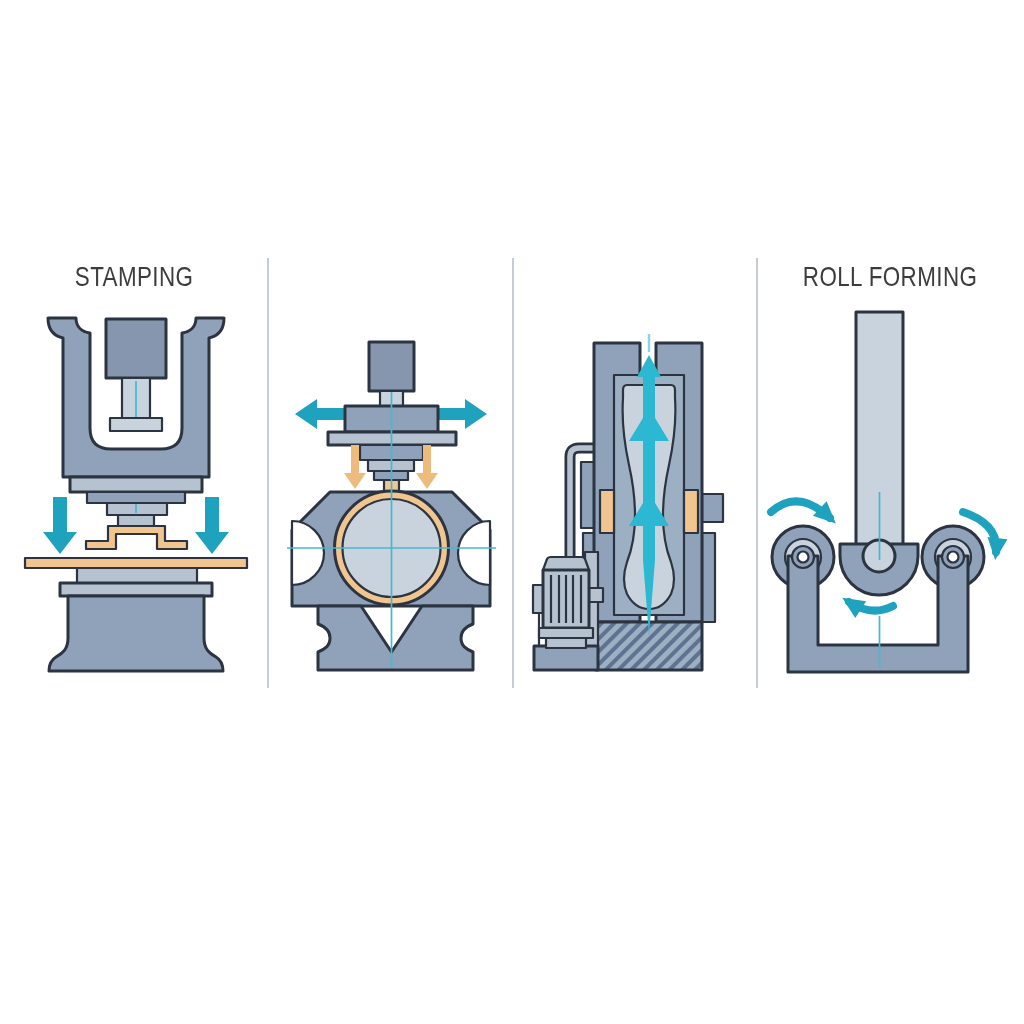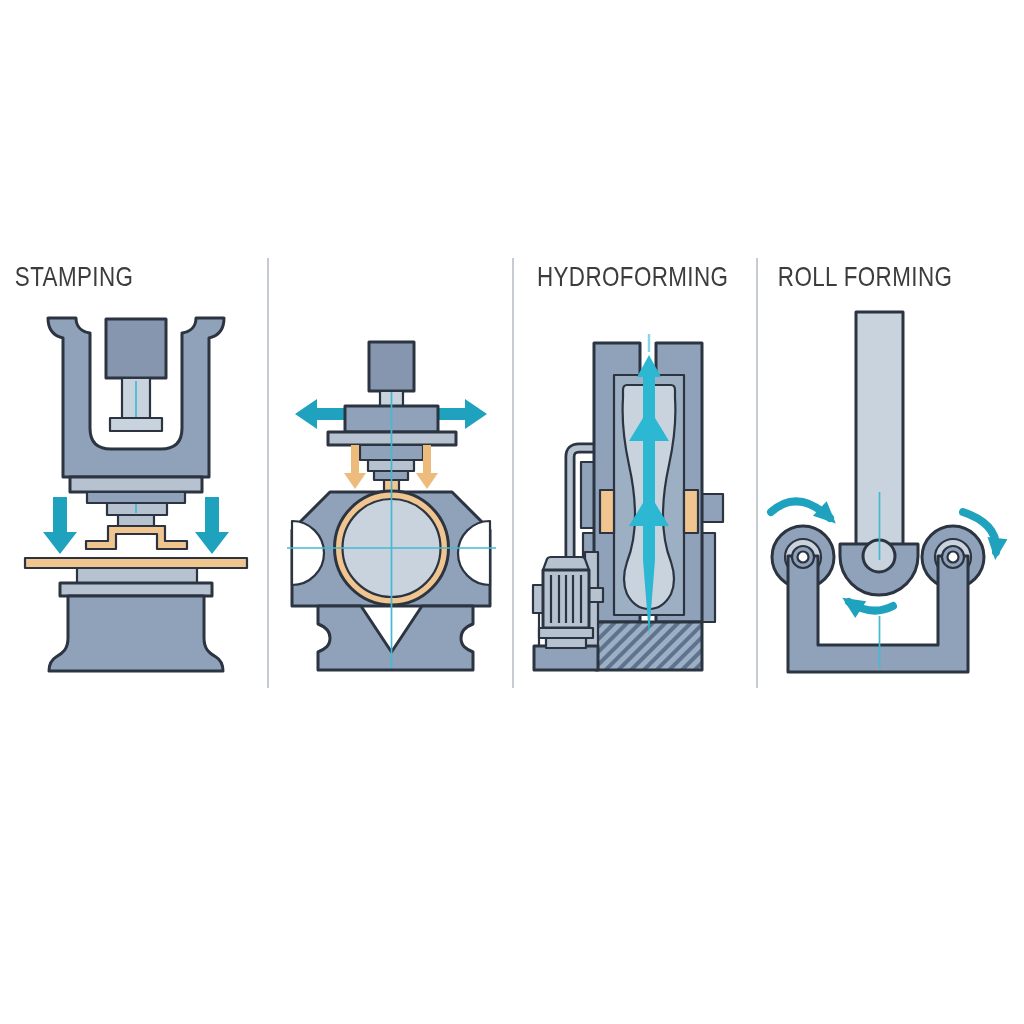--- a/index.html
+++ b/index.html
@@ -9,21 +9,21 @@
     font-family:"Liberation Sans", sans-serif;
     overflow:hidden;
   }
   .canvas{position:relative;width:1024px;height:1024px;background:var(--background,#fff);}
   .divider{
     position:absolute;top:258px;height:430px;width:2px;
     background:var(--divider,#c7ccd2);
   }
   .panel-title{
     position:absolute;top:260px;height:34px;
-    display:flex;align-items:center;justify-content:flex-start;
+    display:flex;align-items:center;justify-content:center;
     color:var(--title-text,#3c3c3c);
     font-size:28px;font-weight:400;letter-spacing:.5px;
     white-space:nowrap;
   }
   .panel-title>span{display:inline-block;transform:scaleX(.8);transform-origin:center;}
   .illus{position:absolute;top:300px;height:400px;}
   
   .f-body{fill:var(--machine-body,#8fa2ba);}
   .f-dark{fill:var(--machine-body-dark,#8696af);}
   .f-light{fill:var(--machine-light,#b7c2d1);}
@@ -45,23 +45,20 @@
 
 <div class="canvas">
 
   <div class="divider" style="left:267px"></div>
   <div class="divider" style="left:512px"></div>
   <div class="divider" style="left:756px"></div>
 
   <div class="panel-title" style="left:0;width:268px">
       <span>STAMPING</span>
     </div>
-  <div class="panel-title" style="left:513px;width:243px">
-      <span>HYDROFORMING</span>
-    </div>
   <div class="panel-title" style="left:756px;width:268px">
       <span>ROLL FORMING</span>
     </div>
 
   <svg class="illus" style="left:0;width:268px" viewBox="0 300 268 400">
     <g>
       <path class="f-body s-out" d="M48,318 C48,330 54,336 63,338 L63,477 L209,477 L209,338 C218,336 224,330 224,318 L196,318 C196,327 190,332 182,333 L182,428 Q182,449 161,449 L111,449 Q90,449 90,428 L90,333 C82,332 76,327 76,318 Z"></path>
     </g>
     <g>
       <rect class="f-dark s-out" x="106" y="319" width="60" height="59"></rect>

